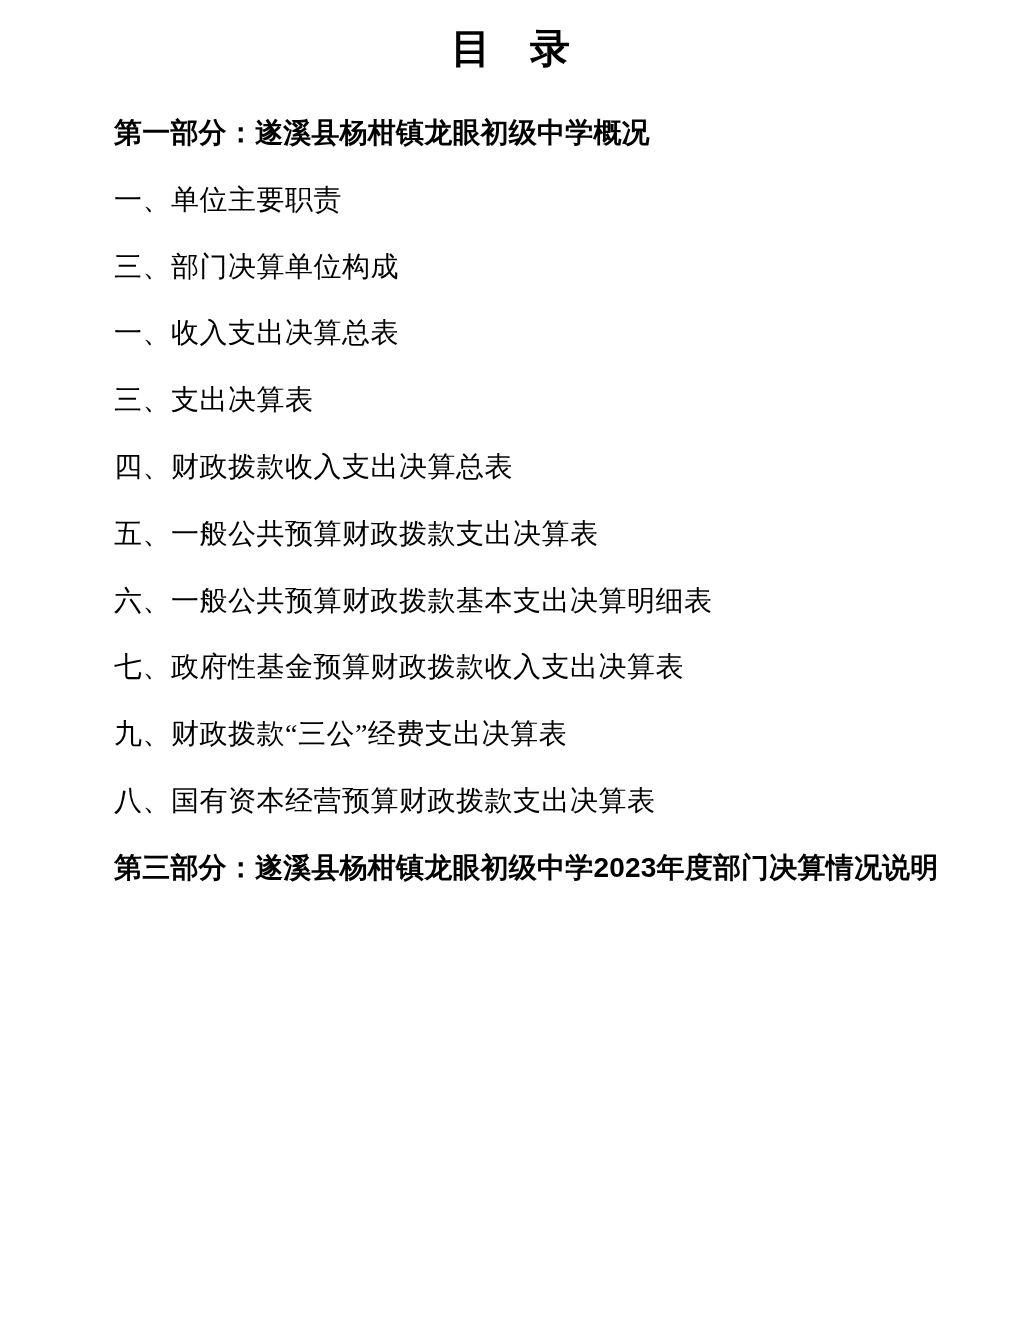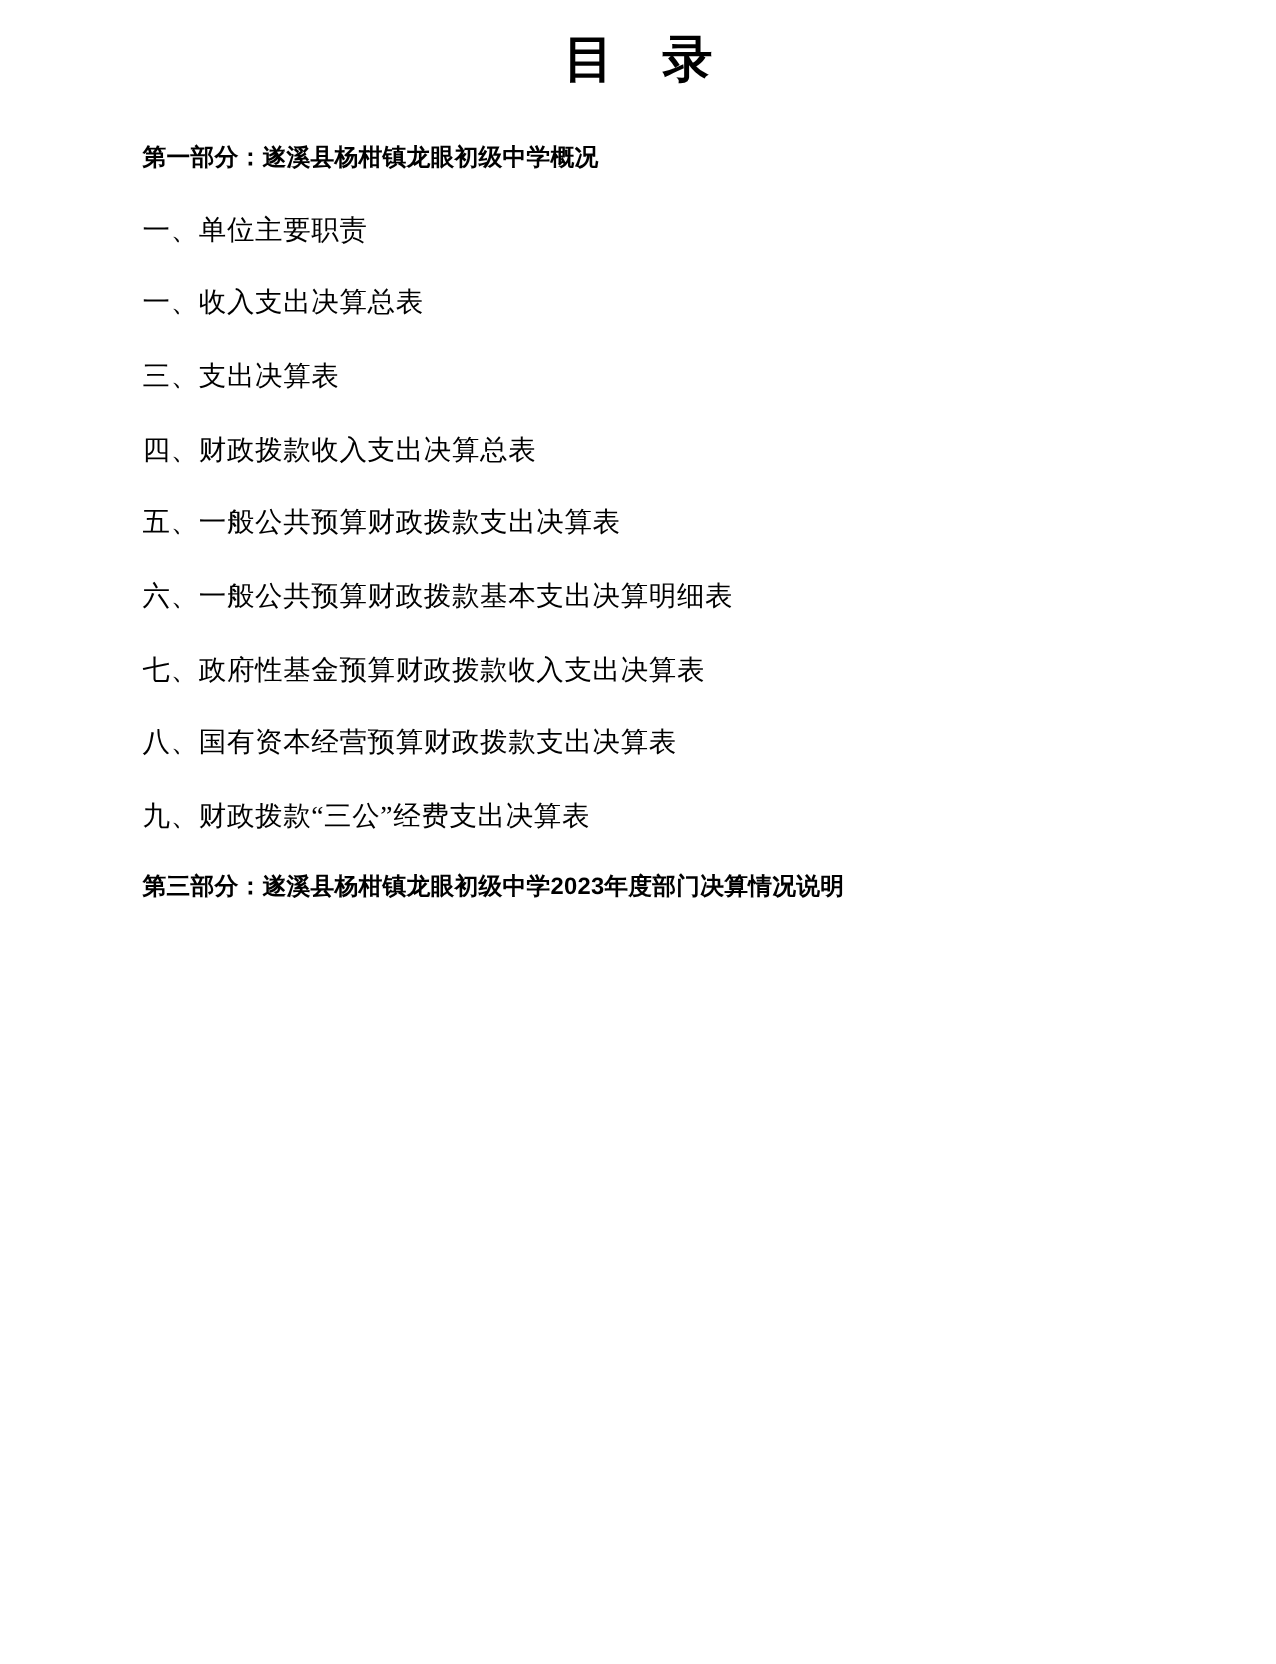--- a/index.html
+++ b/index.html
@@ -39,50 +39,51 @@
   .entry {
     font-size: 26.5px;
     line-height: 1.35;
     margin: 0 0 29px 0;
     white-space: pre-wrap;
   }
   .entry.part {
     font-family: "Liberation Sans", "DejaVu Sans", sans-serif;
     font-weight: bold;
     text-indent: 56px;
-    font-size: 19px;
+    font-size: 28px;
     letter-spacing: 0.2px;
   }
   .entry.item {
     font-family: "Liberation Serif", "DejaVu Serif", serif;
     text-indent: 56px;
-    font-size: 22px;
+    font-size: 28px;
     letter-spacing: 0.5px;
   }
   .entry.part.wrap {
     text-indent: 56px;
   }
 </style>
 </head>
 <body>
 
 <div class="page">
 
   <h1 class="doc-title">目  录</h1>
 
   <div class="toc">
 
     <p class="entry part">第一部分：遂溪县杨柑镇龙眼初级中学概况</p>
     <p class="entry item">一、单位主要职责</p>
+    <p class="entry item">三、部门决算单位构成</p>
 
     <p class="entry item">一、收入支出决算总表</p>
     <p class="entry item">三、支出决算表</p>
     <p class="entry item">四、财政拨款收入支出决算总表</p>
     <p class="entry item">五、一般公共预算财政拨款支出决算表</p>
     <p class="entry item">六、一般公共预算财政拨款基本支出决算明细表</p>
     <p class="entry item">七、政府性基金预算财政拨款收入支出决算表</p>
+    <p class="entry item">九、财政拨款“三公”经费支出决算表</p>
     <p class="entry item">八、国有资本经营预算财政拨款支出决算表</p>
-    <p class="entry item">九、财政拨款“三公”经费支出决算表</p>
 
     <p class="entry part wrap">第三部分：遂溪县杨柑镇龙眼初级中学2023年度部门决算情况说明</p>
 
   </div>
 </div>
 
 </body></html>

